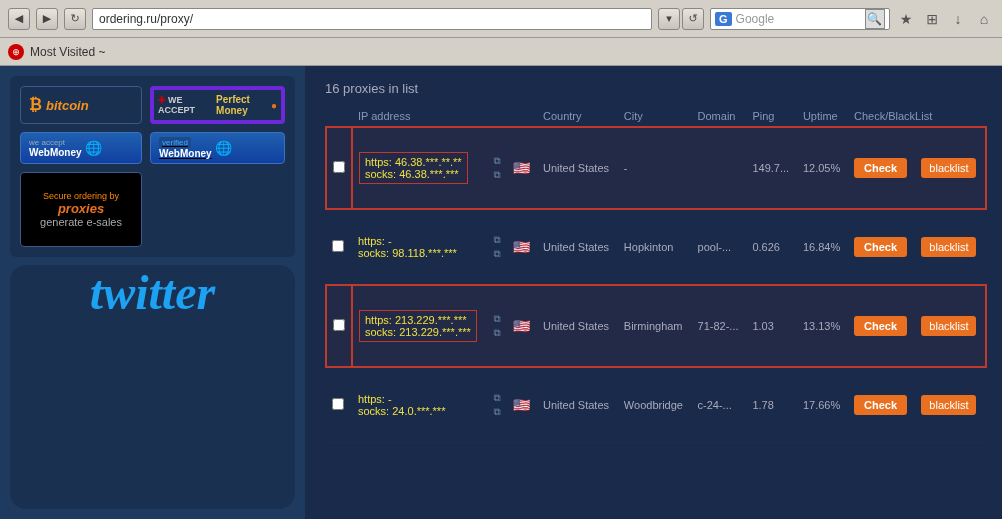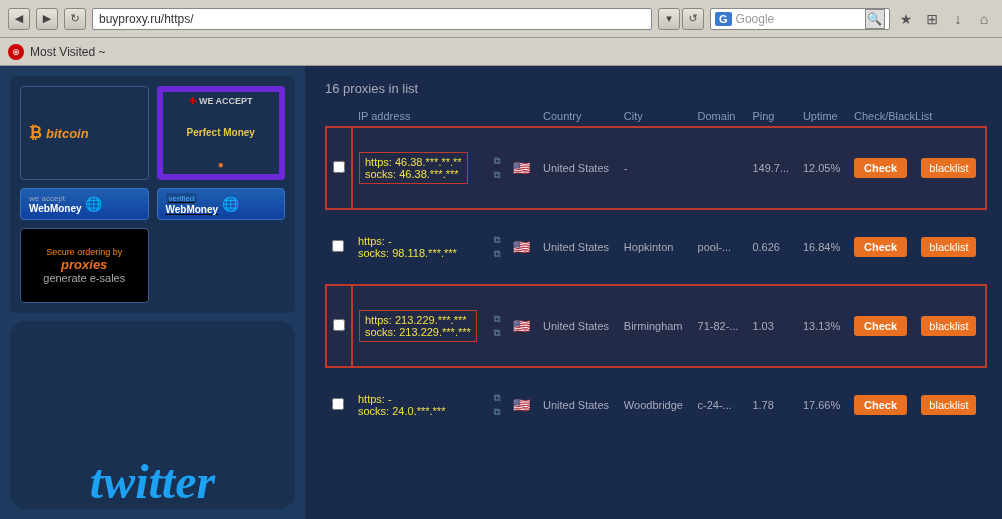--- a/index.html
+++ b/index.html
@@ -87,22 +87,22 @@
       background: #1a3050;
       border: 1px solid #3a5a8a;
       border-radius: 4px;
       padding: 4px 8px;
       display: flex; align-items: center; gap: 4px;
       cursor: pointer;
     }
     .bitcoin-logo { color: #f7931a; font-size: 16px; font-weight: bold; }
     .bitcoin-text { color: #f7931a; font-size: 13px; font-weight: bold; font-style: italic; }
     .we-accept-box {
-      background: #1a3050; border: 6px solid #6d28d9; border-radius: 4px;
-      padding: 4px; display: flex; flex-direction: column; align-items: center; justify-content: center; cursor: pointer; gap: 21px;
+      background: #1a3050; border: 4px solid #6d28d9; border-radius: 4px;
+      padding: 4px; display: flex; flex-direction: row; align-items: center; justify-content: center; cursor: pointer; gap: 21px;
     }
     .perfect-money-text { color: #e8c44a; font-size: 10px; font-weight: bold; }
     .webmoney-btn {
       background: linear-gradient(to bottom, #2060b0, #1040a0);
       border: 1px solid #3a70c0; border-radius: 4px;
       padding: 4px 8px; display: flex; align-items: center; gap: 4px; cursor: pointer;
     }
     .wm-text { color: white; font-size: 10px; font-weight: bold; }
     .wm-globe { color: #7af; font-size: 14px; }
     .paypal-btn {
@@ -110,21 +110,21 @@
       border: 1px solid #2a5aaa; border-radius: 4px;
       padding: 4px 8px; display: flex; align-items: center; justify-content: center; cursor: pointer;
     }
     .avangate-btn {
       background: #000000; border: 1px solid #3a5a8a; border-radius: 4px;
       padding: 18px 6px; display: flex; align-items: flex-start; justify-content: center; cursor: pointer;
     }
 
     .twitter-panel {
       background: #1a3050; border-radius: 16px;
-      flex: 1; display: flex; align-items: flex-end; justify-content: center;
+      flex: 1; display: flex; align-items: flex-start; justify-content: center;
       min-height: 100px;
     }
     .twitter-logo { color: #1da1f2; font-size: 48px; font-weight: bold; font-style: italic; font-family: Georgia, serif; }
 
     
     .content {
       flex: 1;
       background: #1a2a4a;
       padding: 15px 15px 15px 20px;
       overflow-y: auto;
@@ -160,21 +160,21 @@
     .we-accept-small { color: #9ab; font-size: 8px; }
   </style>
 </head>
 <body>
 
 <div class="browser-bar">
   <div class="nav-btn">◀</div>
   <div class="nav-btn">▶</div>
   <div class="nav-btn">↻</div>
   <div class="url-bar">
-    <span>buyproxy.ru/https/</span>
+    <span>ordering.ru/proxy/</span>
   </div>
   <div style="display:flex;align-items:center;gap:2px;">
     <div class="nav-btn">▾</div>
     <div class="nav-btn">↺</div>
   </div>
   <div class="search-bar">
     <span style="background:#3a7ad4;color:white;padding:1px 4px;font-size:11px;border-radius:2px;font-weight:bold;">G</span>
     <span style="color:#999;flex:1;">Google</span>
     <div class="search-icon-btn">🔍</div>
   </div>

